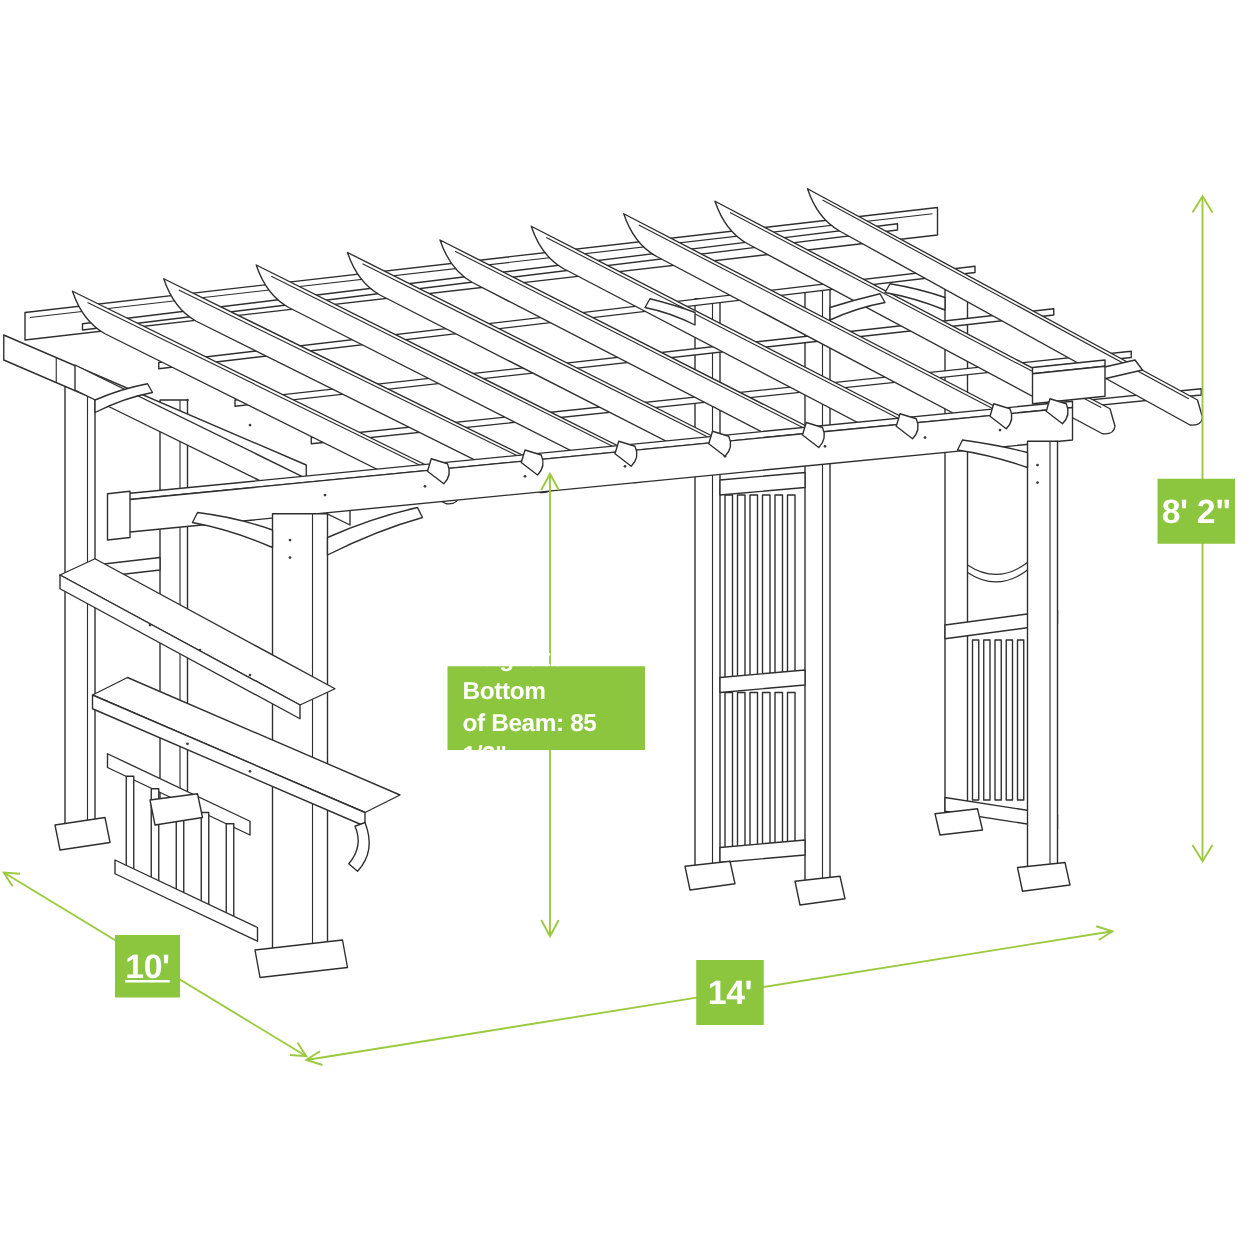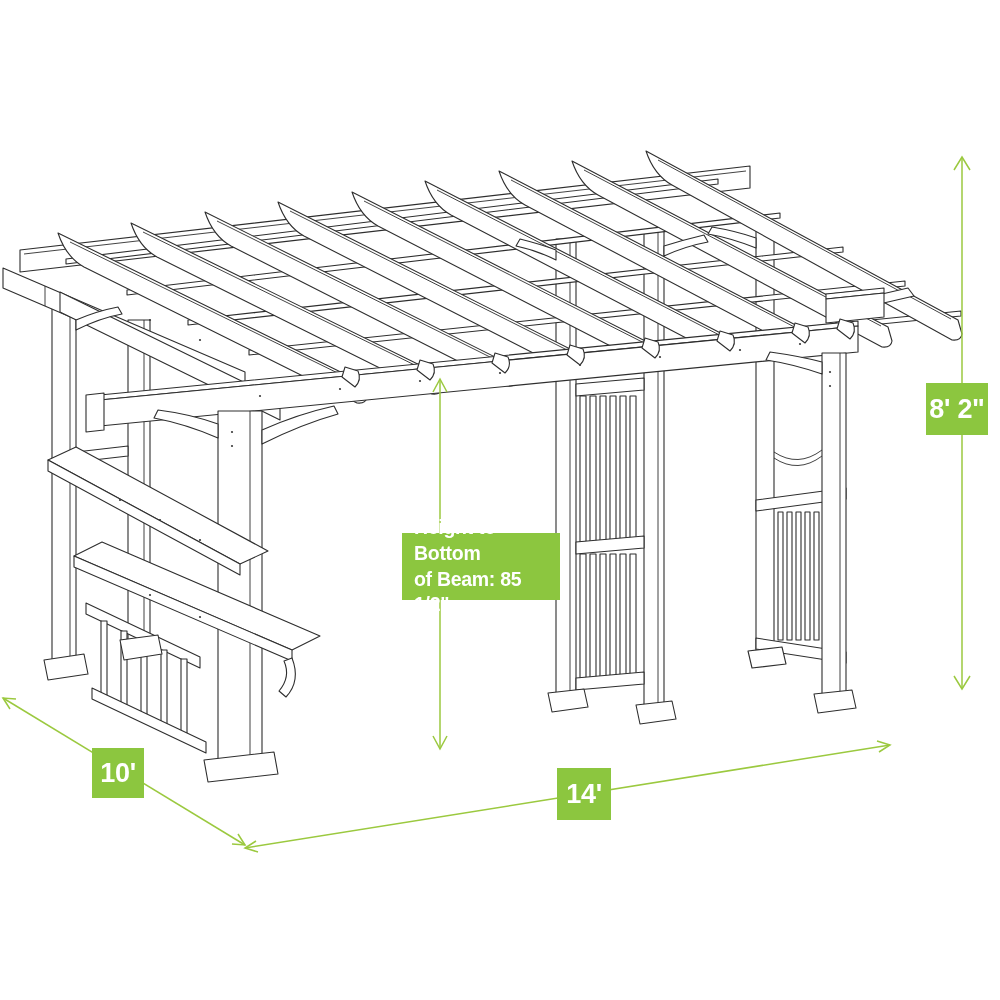--- a/index.html
+++ b/index.html
@@ -13,25 +13,25 @@
   .hole{fill:#3a3a3a;stroke:none;}
   .dim{fill:none;stroke:#9bc93f;stroke-width:1.5;}
   .dim-label{
     position:absolute;background:#8cc63f;color:#ffffff;font-weight:bold;
     display:flex;align-items:center;justify-content:center;
     letter-spacing:-0.3px;
   }
   .dim-label.small{font-size:27px;}
   .dim-label.big{
     font-size:19.5px;line-height:1.32;flex-direction:column;
-    align-items:flex-end;justify-content:center;padding-left:12px;box-sizing:border-box;margin-left:44px;
+    align-items:flex-end;justify-content:center;padding-left:12px;box-sizing:border-box;
   }
   #lbl-height-right{left:926px;top:383px;width:62px;height:52px;}
   #lbl-beam{left:358px;top:533px;width:158px;height:67px;}
-  #lbl-depth{left:92px;top:748px;width:52px;height:50px;}
+  #lbl-depth{left:92px;top:748px;width:52px;height:50px;text-decoration:underline;}
   #lbl-width{left:557px;top:768px;width:54px;height:52px;justify-content:center;}
 </style>
 </head>
 <body>
 
 <div class="stage">
 
   <svg class="art" viewBox="0 0 1000 1000" aria-hidden="true">
 
     <g>

